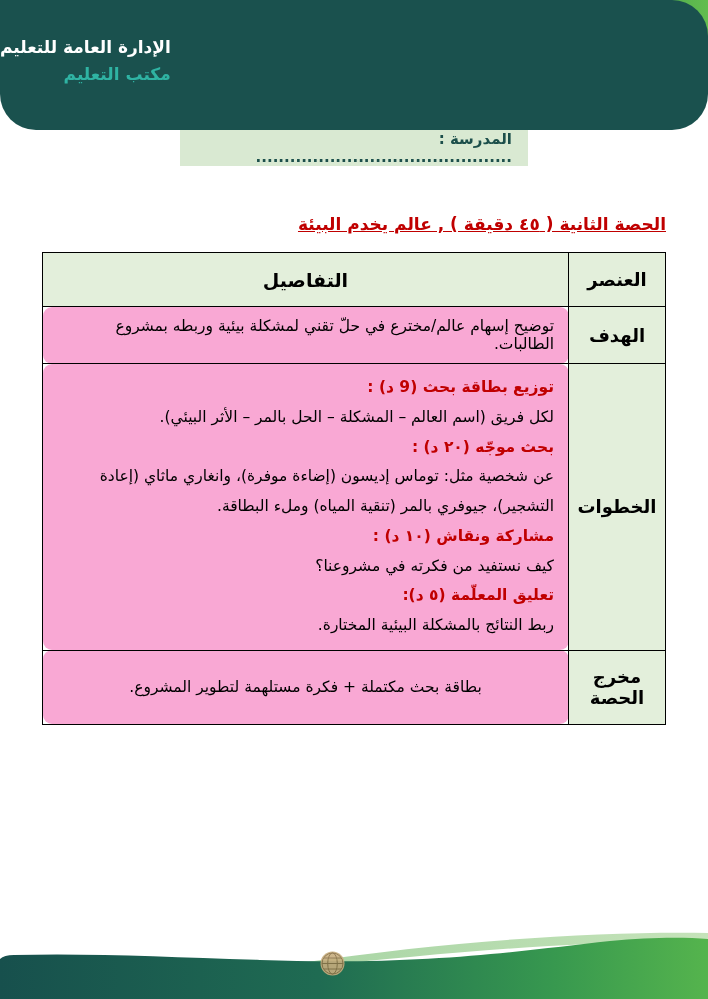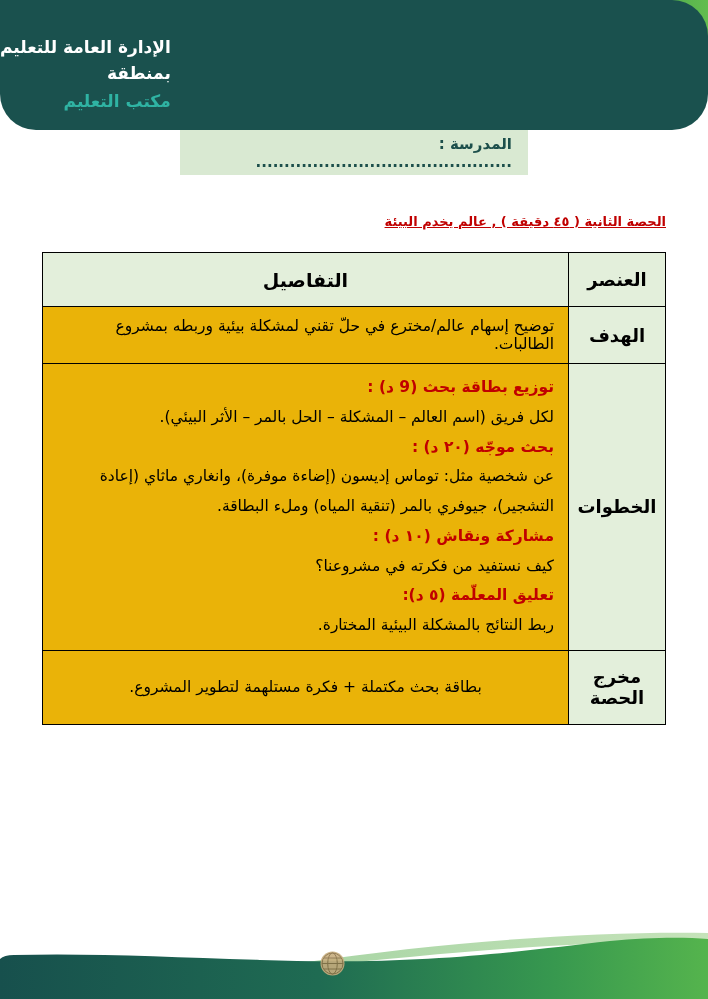--- a/index.html
+++ b/index.html
@@ -31,32 +31,32 @@
   .office-line { color:#2fb3a3; font-size:17px; font-weight:bold; line-height:1.7; }
   .divider { width:1px; height:66px; background:rgba(255,255,255,.75); margin-top:10px; }
   .logo { width:116px; text-align:center; color:#fff; }
   .logo-dots { display:block; margin:0 auto 2px auto; }
   .logo-ar { font-size:14px; font-weight:bold; line-height:1.2; }
   .logo-en { font-size:10px; letter-spacing:.2px; opacity:.95;font-style:italic; }
 
   
   .school-box {
     position:absolute; top:130px; left:50%; margin-left:-174px;
-    width:348px; height:45px;
+    width:348px; height:36px;
     background:#d9e9d2;
     display:flex; align-items:center; 
     padding:0 16px;
   }
   .school-text { direction:rtl; color:#1c4f4b; font-size:15px; font-weight:bold; }
 
   
   .lesson-title {
     position:absolute; top:214px; right:42px;
     direction:rtl; text-align:center;
-    color:#c00000; font-size:13px; font-weight:bold;
+    color:#c00000; font-size:17px; font-weight:bold;
     text-decoration:underline;
   }
 
   
   .lesson-table {
     position:absolute; top:252px; right:42px;
     width:624px; direction:rtl;
     border-collapse:collapse;
     color:#000;
   }
@@ -65,21 +65,21 @@
     background:#e3efdb; width:97px;
     text-align:center; vertical-align:middle;
     font-weight:bold; font-size:18px;
     white-space:pre-line;
     padding:4px;
   }
   th.det-cell {
     background:#e3efdb; text-align:center; vertical-align:middle;
     font-weight:bold; font-size:19px; height:54px;
   }
-  td.det-cell { background:#eab308; font-size:15.5px; }
+  td.det-cell { background:#f9a8d4; font-size:15.5px;border-radius:9px; }
   .goal-cell { text-align:right; padding:10px 14px; height:44px; vertical-align:middle; }
   .steps-cell { padding:9px 14px; }
   .steps-cell .line { text-align:right; line-height:1.92; }
   .steps-cell .line.red { color:#c00000; font-weight:bold; }
   .output-cell { text-align:center; vertical-align:middle; height:74px; padding:20px 14px; }
 
   
   .footer { position:absolute; bottom:0; left:0; width:708px; height:70px; }
   .footer-svg { position:absolute; bottom:0; left:0; display:block; }
   .emblem { position:absolute; left:320px; bottom:23px; width:25px; height:25px; opacity:.9; z-index:3; }
@@ -87,21 +87,20 @@
 </head>
 <body>
 
 <div class="page">
 
   <div class="header-accent"></div>
   <div class="header">
     <div class="header-inner">
       <div class="org-text">
         <div class="org-line">الإدارة العامة للتعليم</div>
-        <div class="org-line">بمنطقة</div>
         <div class="office-line">مكتب التعليم</div>
       </div>
       <div class="divider"></div>
       <div class="logo">
         <svg class="logo-dots" viewBox="0 0 104 46" width="104" height="46" aria-hidden="true">
           <g fill="#ffffff">
 
             <circle cx="8" cy="10" r="2"></circle>
               <circle cx="14" cy="10" r="2"></circle>
               <circle cx="20" cy="10" r="2"></circle>

